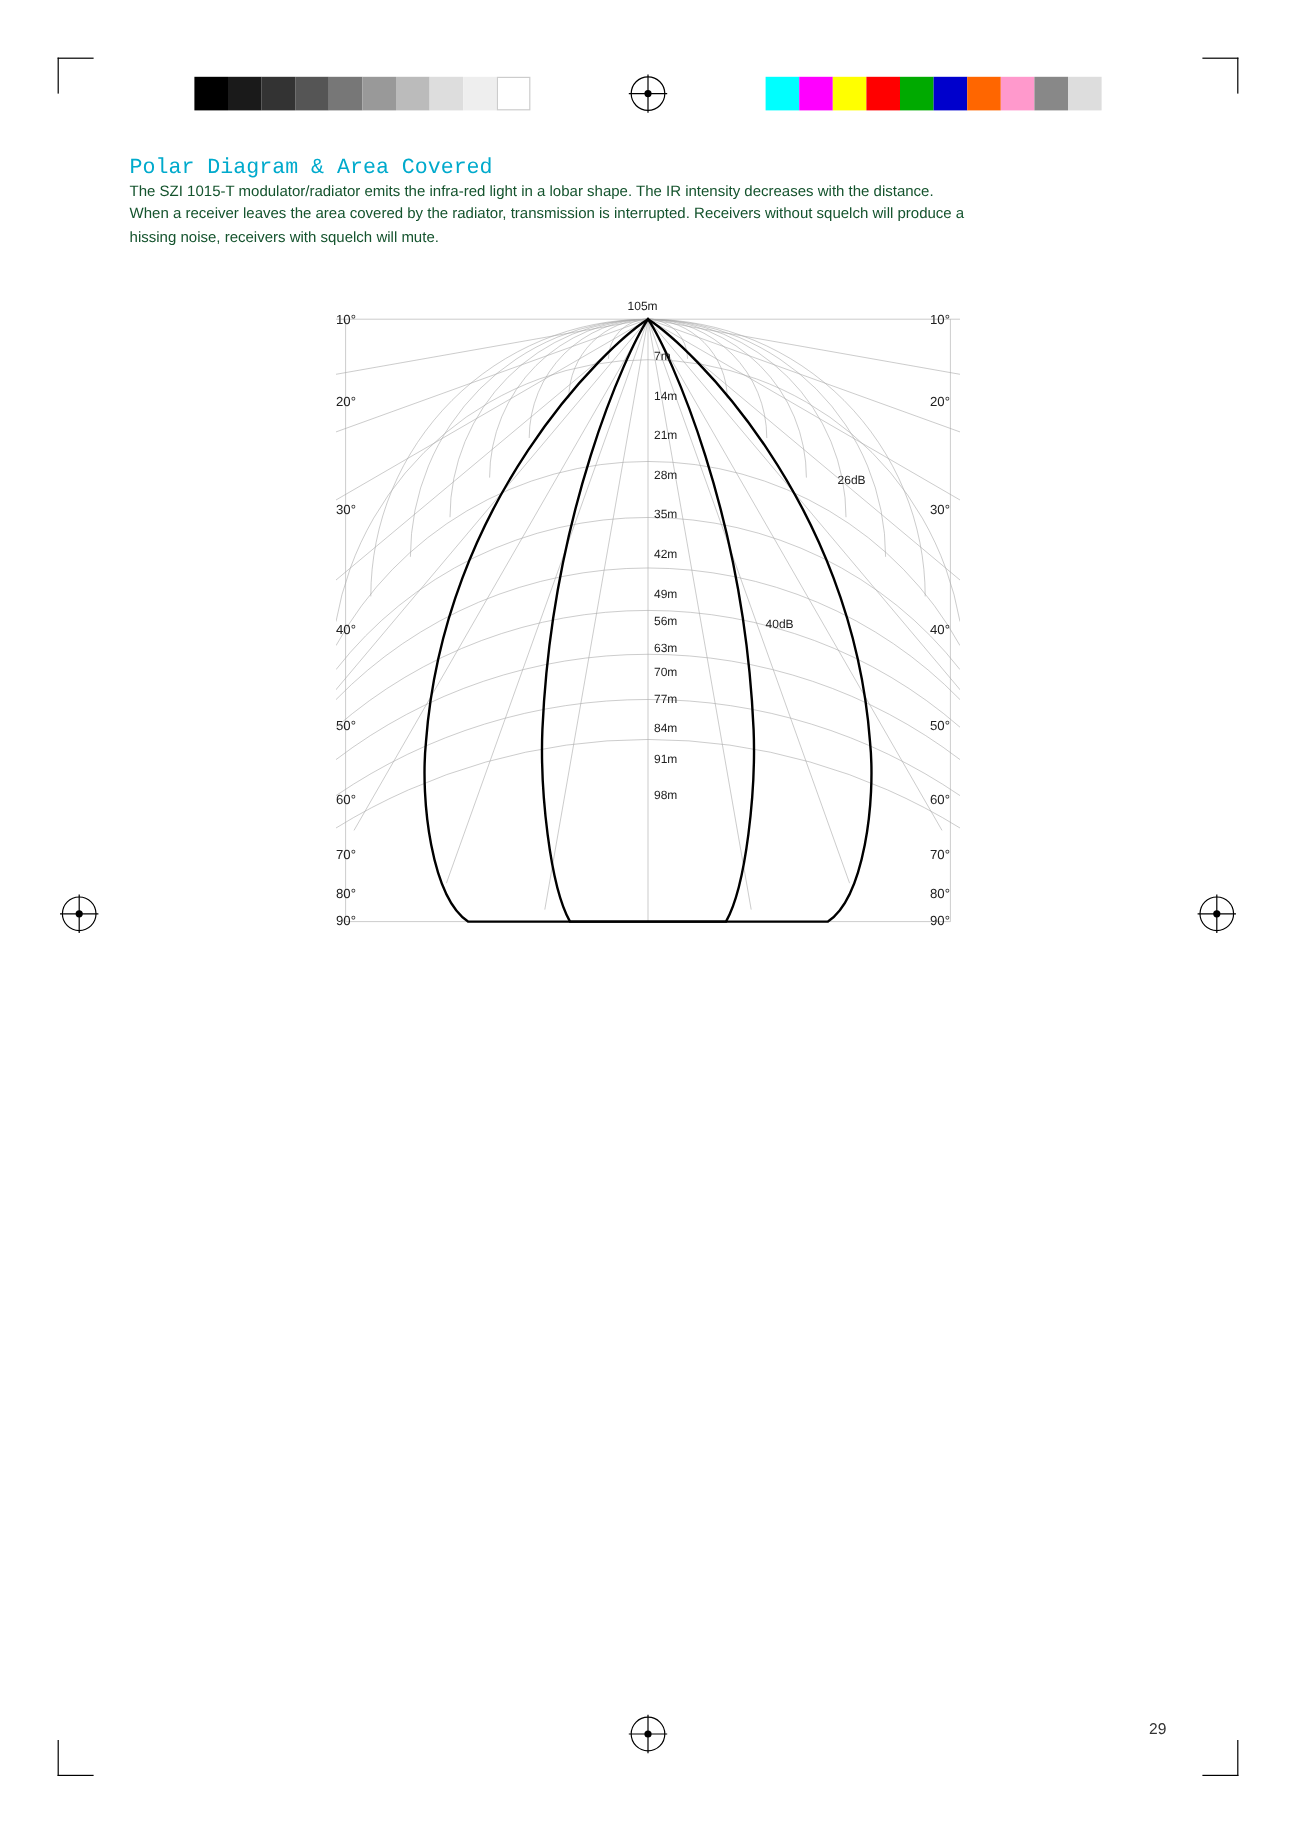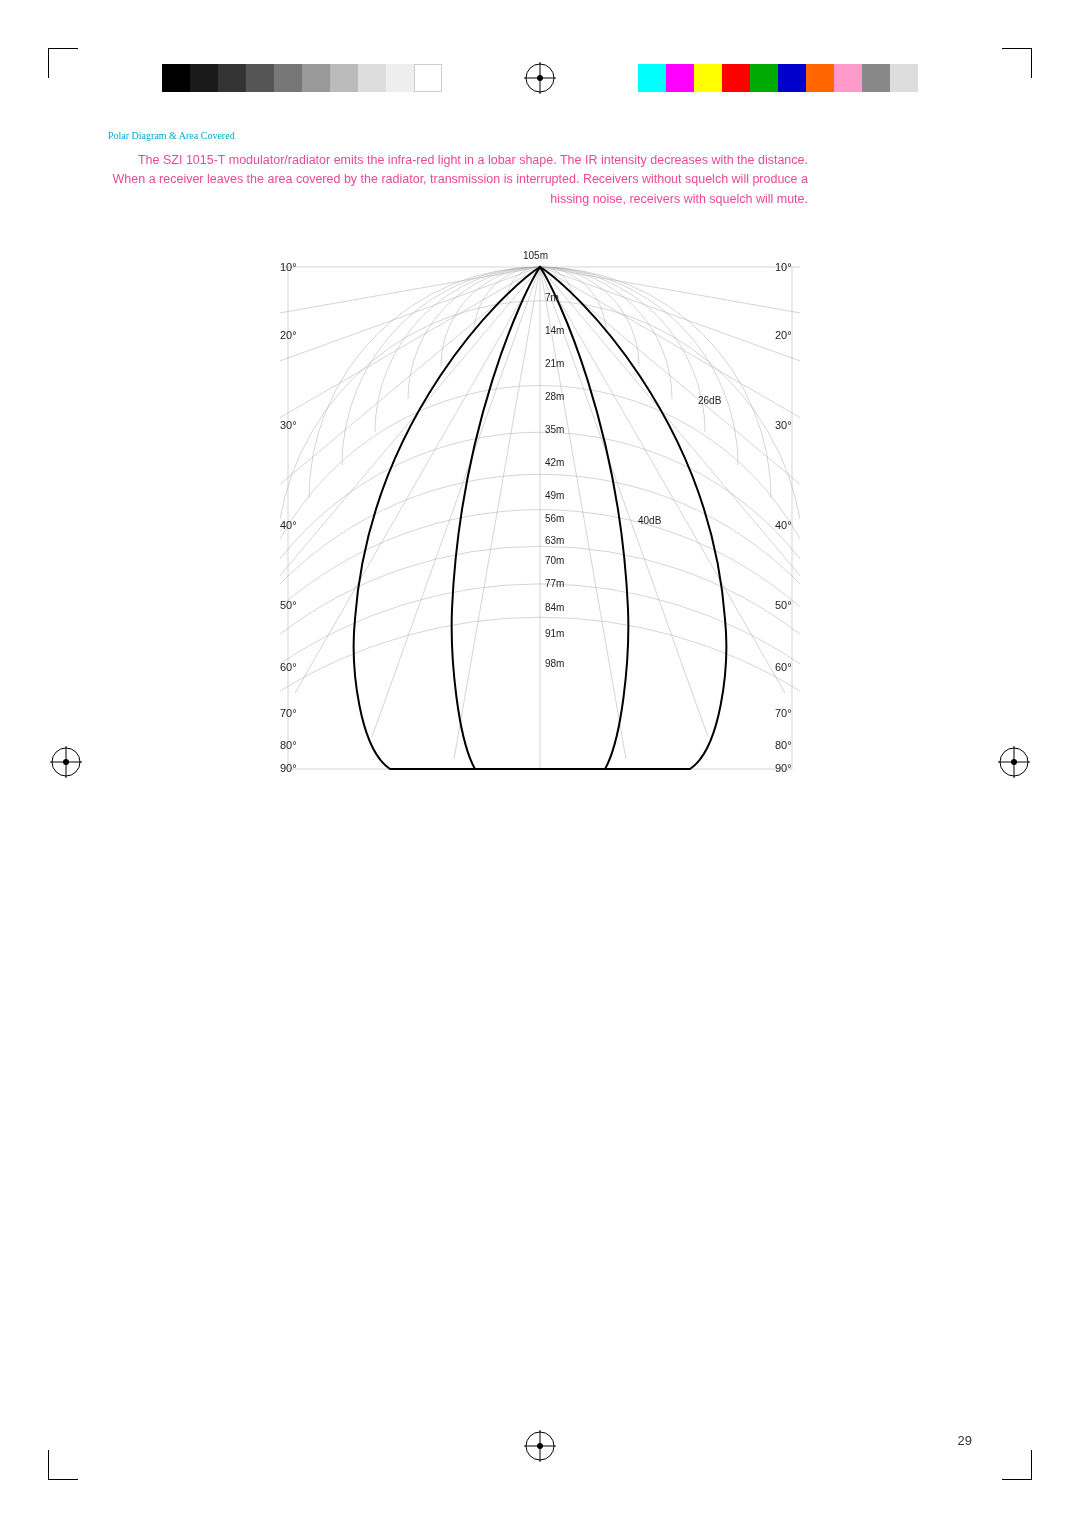--- a/index.html
+++ b/index.html
@@ -85,35 +85,33 @@
 
     
     .main-content {
       position: absolute;
       top: 130px;
       left: 108px;
       right: 108px;
     }
 
     .section-title {
-      font-size: 10px;
+      font-size: 18px;
       color: #00AACC;
-      font-family: Liberation Serif, serif;
-      margin-bottom: 10px;
+      font-family: Liberation Mono, monospace;
       font-weight: normal;
     }
 
     .body-text {
       font-size: 12.5px;
       line-height: 1.55;
-      color: #ec4899;
+      color: #14532d;
       font-family: Arial, sans-serif;
       margin-bottom: 30px;
       max-width: 700px;
-      text-align: right;
     }
 
     
     .polar-container {
       margin-top: 20px;
       display: flex;
       justify-content: center;
       align-items: flex-start;
     }
 

